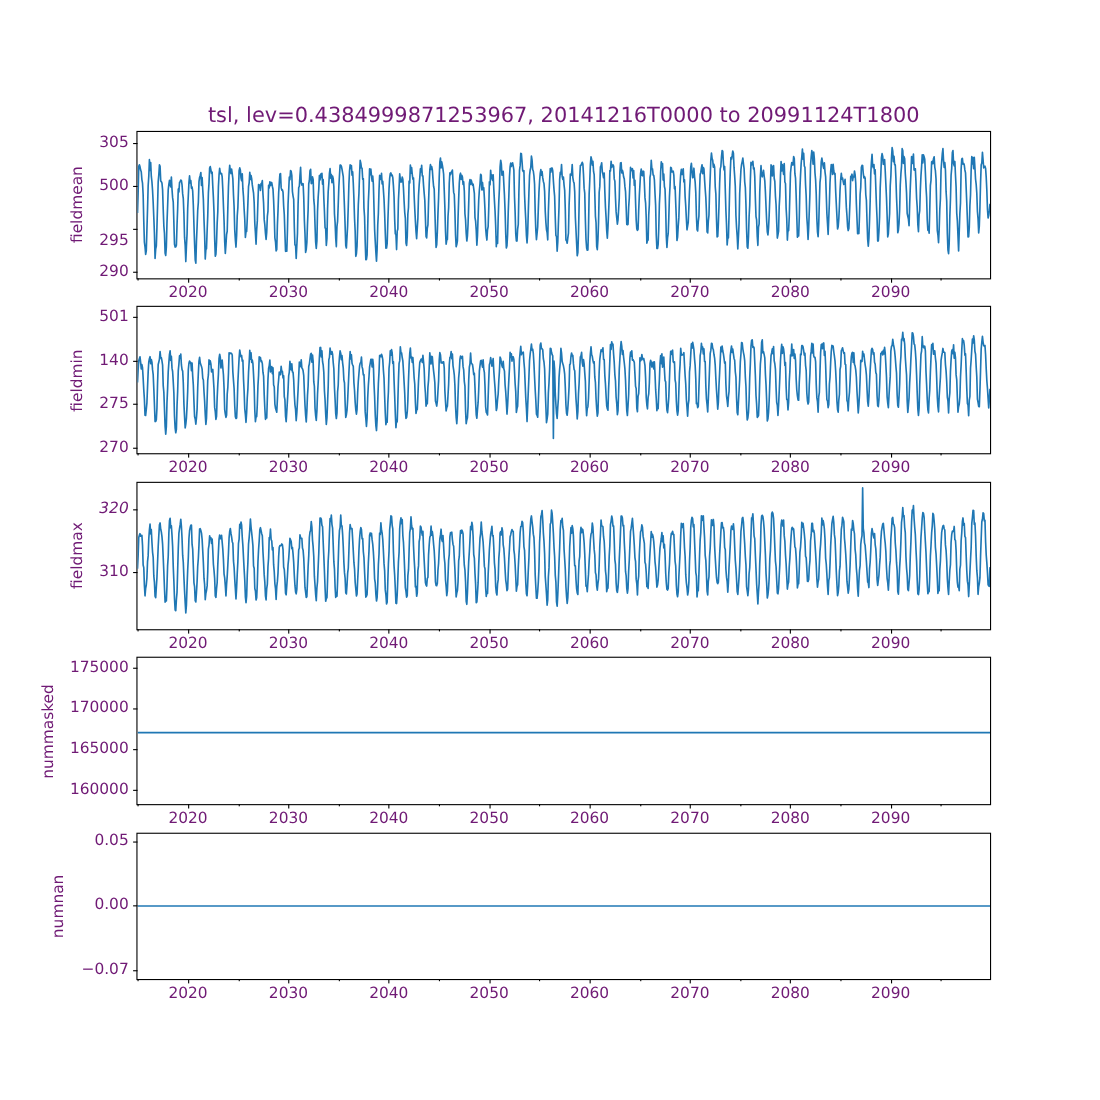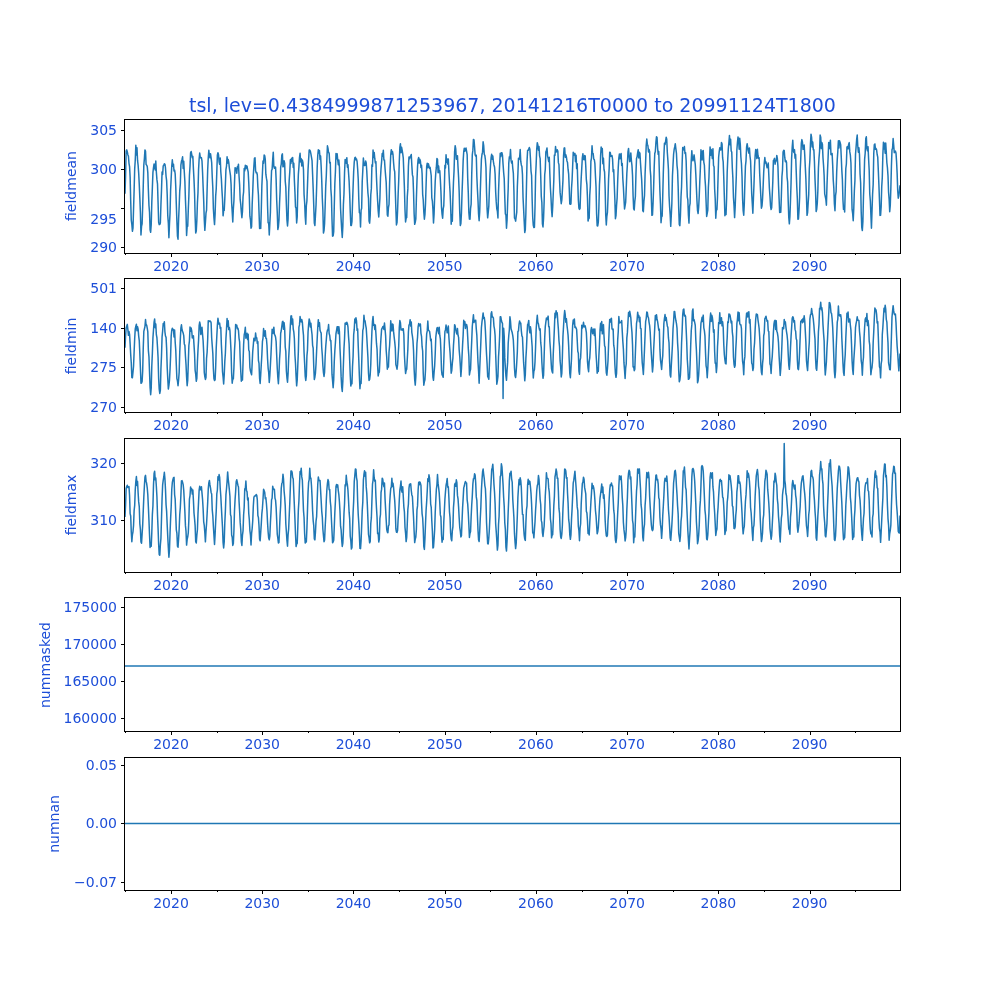--- a/index.html
+++ b/index.html
@@ -1,18 +1,18 @@
 <!DOCTYPE html>
 <html><head>
 <meta charset="utf-8">
 <style>
   html,body{margin:0;padding:0;background:#ffffff;}
   .figure{
     position:relative;width:1000px;height:988px;background:#ffffff;
-    font-family:"DejaVu Sans","Liberation Sans",sans-serif;color:#1d4ed8;
+    font-family:"DejaVu Sans","Liberation Sans",sans-serif;color:#701a75;
     overflow:hidden;
   }
   .fig-title{
     position:absolute;top:96px;left:125px;width:775px;text-align:center;
     font-size:19px;line-height:19px;white-space:nowrap;
   }
   .x-axis-title{
     position:absolute;top:915px;left:125px;width:775px;text-align:center;
     font-size:14px;line-height:16px;
   }
@@ -67,21 +67,21 @@
       <div class="xtick minor" style="left: 490.328px; top: 252.8px;"></div>
       <div class="xtick minor" style="left: 581.569px; top: 252.8px;"></div>
       <div class="xtick minor" style="left: 672.81px; top: 252.8px;"></div>
       <div class="xtick minor" style="left: 764.051px; top: 252.8px;"></div>
       <div class="xtick minor" style="left: 855.292px; top: 252.8px;"></div>
       <div class="ytick" style="left: 121px; top: 247.332px;"></div>
       <div class="yticklabel" style="left: 117px; top: 247.332px;">290</div>
       <div class="ytick" style="left: 121px; top: 208.273px;"></div>
       <div class="yticklabel" style="left: 117px; top: 219px;">295</div>
       <div class="ytick" style="left: 121px; top: 169.214px;"></div>
-      <div class="yticklabel" style="left: 117px; top: 169.214px;">300</div>
+      <div class="yticklabel" style="left: 117px; top: 169.214px;">500</div>
       <div class="ytick" style="left: 121px; top: 130.155px;"></div>
       <div class="yticklabel" style="left: 117px; top: 130.155px;">305</div>
       <div class="ylabel" style="left: 71.3px; top: 186.4px;">fieldmean</div>
       <div class="frame" style="left: 124px; top: 278.4px; width: 777px; height: 134.8px;"></div>
       <svg class="plot-svg" width="775" height="133" viewBox="0 0 775 132.8" preserveAspectRatio="none" style="left: 125px; top: 279.4px;">
         <path d="M0.00 68.57L0.57 56.97L1.14 48.97L1.71 47.17L2.28 45.32L2.85 50.31L3.42 56.23L3.99 52.36L4.56 55.22L5.13 64.62L5.70 75.33L6.27 83.89L6.84 98.34L7.41 98.55L7.98 93.15L8.55 87.16L9.12 72.91L9.69 59.45L10.26 49.83L10.83 47.05L11.41 45.18L11.98 51.61L12.55 47.72L13.12 50.08L13.69 56.98L14.26 61.52L14.83 74.42L15.40 88.60L15.97 104.11L16.54 103.91L17.11 102.35L17.68 91.83L18.25 68.90L18.82 52.34L19.39 49.97L19.96 47.40L20.53 40.51L21.10 46.28L21.67 45.97L22.24 49.07L22.81 52.83L23.38 71.47L23.95 77.45L24.52 92.55L25.09 108.39L25.66 115.54L26.23 108.81L26.80 86.79L27.37 74.16L27.94 58.76L28.51 50.61L29.08 43.09L29.65 39.94L30.22 48.60L30.79 44.90L31.36 55.59L31.93 58.66L32.50 68.06L33.07 78.39L33.65 99.49L34.22 110.05L34.79 114.27L35.36 111.19L35.93 89.79L36.50 76.65L37.07 57.78L37.64 52.02L38.21 44.50L38.78 46.49L39.35 42.72L39.92 52.71L40.49 56.95L41.06 58.24L41.63 69.08L42.20 88.01L42.77 99.52L43.34 109.84L43.91 106.33L44.48 100.91L45.05 90.05L45.62 76.68L46.19 57.04L46.76 51.11L47.33 49.13L47.90 50.88L48.47 50.40L49.04 57.94L49.61 51.01L50.18 62.87L50.75 70.84L51.32 85.96L51.89 99.45L52.46 101.76L53.03 106.49L53.60 100.86L54.17 92.98L54.74 73.40L55.31 60.15L55.89 49.15L56.46 45.77L57.03 50.72L57.60 52.42L58.17 54.02L58.74 56.51L59.31 64.81L59.88 66.29L60.45 77.06L61.02 85.36L61.59 97.72L62.16 106.59L62.73 101.02L63.30 83.68L63.87 66.42L64.44 61.74L65.01 48.02L65.58 52.09L66.15 48.94L66.72 51.70L67.29 58.96L67.86 57.53L68.43 56.71L69.00 65.77L69.57 74.75L70.14 91.22L70.71 95.02L71.28 102.14L71.85 99.24L72.42 82.54L72.99 70.80L73.56 61.25L74.13 46.67L74.70 43.01L75.27 45.84L75.84 55.49L76.41 51.61L76.98 48.23L77.55 55.23L78.12 61.62L78.70 73.57L79.27 93.16L79.84 97.39L80.41 100.28L80.98 98.40L81.55 79.23L82.12 73.10L82.69 60.20L83.26 41.58L83.83 42.70L84.40 42.02L84.97 41.94L85.54 42.29L86.11 43.65L86.68 58.96L87.25 66.66L87.82 74.09L88.39 89.74L88.96 99.67L89.53 101.31L90.10 100.86L90.67 88.14L91.24 68.59L91.81 57.23L92.38 46.30L92.95 39.23L93.52 42.83L94.09 45.21L94.66 44.17L95.23 49.29L95.80 48.35L96.37 65.52L96.94 76.50L97.51 92.43L98.08 97.84L98.65 104.77L99.22 96.13L99.79 82.48L100.36 74.39L100.94 59.53L101.51 50.03L102.08 39.39L102.65 47.46L103.22 41.74L103.79 50.51L104.36 48.30L104.93 51.58L105.50 61.73L106.07 73.02L106.64 94.10L107.21 104.11L107.78 99.59L108.35 99.69L108.92 88.58L109.49 71.67L110.06 62.00L110.63 45.36L111.20 45.74L111.77 46.01L112.34 49.62L112.91 49.19L113.48 51.53L114.05 59.27L114.62 62.85L115.19 79.65L115.76 92.06L116.33 102.05L116.90 99.28L117.47 100.79L118.04 83.31L118.61 65.73L119.18 55.90L119.75 53.29L120.32 48.17L120.89 59.05L121.46 55.86L122.03 54.14L122.60 60.53L123.18 55.20L123.75 70.90L124.32 72.43L124.89 88.18L125.46 91.96L126.03 93.87L126.60 95.62L127.17 84.18L127.74 72.21L128.31 65.89L128.88 59.26L129.45 59.59L130.02 61.58L130.59 54.00L131.16 58.73L131.73 58.56L132.30 64.44L132.87 62.52L133.44 81.39L134.01 84.17L134.58 99.25L135.15 104.28L135.72 95.28L136.29 85.32L136.86 75.58L137.43 62.63L138.00 59.14L138.57 49.41L139.14 54.33L139.71 57.12L140.28 51.64L140.85 59.13L141.42 59.42L141.99 66.37L142.56 79.72L143.13 88.92L143.70 93.37L144.27 103.35L144.84 96.30L145.42 85.66L145.99 75.20L146.56 62.19L147.13 50.11L147.70 54.29L148.27 54.04L148.84 48.08L149.41 55.35L149.98 56.17L150.55 57.99L151.12 62.43L151.69 76.07L152.26 89.09L152.83 98.31L153.40 104.51L153.97 94.61L154.54 80.30L155.11 71.85L155.68 54.15L156.25 51.67L156.82 47.27L157.39 42.77L157.96 42.21L158.53 50.12L159.10 43.62L159.67 49.45L160.24 67.87L160.81 72.25L161.38 91.86L161.95 98.65L162.52 103.06L163.09 94.53L163.66 79.24L164.23 69.08L164.80 57.08L165.37 45.77L165.94 36.99L166.51 36.80L167.08 45.44L167.66 39.97L168.23 49.74L168.80 52.72L169.37 59.37L169.94 76.11L170.51 84.42L171.08 97.12L171.65 106.71L172.22 100.72L172.79 86.61L173.36 72.45L173.93 48.01L174.50 45.81L175.07 37.45L175.64 41.52L176.21 42.86L176.78 40.50L177.35 43.02L177.92 50.50L178.49 56.15L179.06 73.33L179.63 84.00L180.20 96.92L180.77 101.33L181.34 96.49L181.91 77.04L182.48 70.94L183.05 52.92L183.62 45.41L184.19 39.89L184.76 42.21L185.33 47.83L185.90 44.20L186.47 50.75L187.04 55.39L187.61 66.22L188.18 69.09L188.75 87.30L189.32 100.33L189.90 97.85L190.47 93.65L191.04 84.48L191.61 71.98L192.18 59.97L192.75 48.61L193.32 40.59L193.89 47.15L194.46 43.60L195.03 51.14L195.60 52.77L196.17 54.05L196.74 68.71L197.31 75.89L197.88 86.47L198.45 93.49L199.02 97.33L199.59 92.94L200.16 77.67L200.73 67.54L201.30 60.71L201.87 53.83L202.44 50.98L203.01 50.89L203.58 45.52L204.15 54.45L204.72 56.45L205.29 61.63L205.86 61.52L206.43 74.18L207.00 95.29L207.57 101.47L208.14 108.48L208.71 100.69L209.28 82.22L209.85 71.39L210.42 63.68L210.99 54.46L211.56 51.26L212.14 47.63L212.71 47.68L213.28 54.54L213.85 47.57L214.42 52.62L214.99 69.62L215.56 81.21L216.13 97.75L216.70 107.81L217.27 112.24L217.84 102.11L218.41 85.34L218.98 69.48L219.55 59.39L220.12 44.07L220.69 43.90L221.26 45.24L221.83 43.12L222.40 44.68L222.97 47.87L223.54 57.52L224.11 64.82L224.68 81.08L225.25 96.25L225.82 106.84L226.39 103.73L226.96 104.64L227.53 87.30L228.10 77.08L228.67 55.69L229.24 50.37L229.81 39.88L230.38 43.80L230.95 38.73L231.52 41.76L232.09 51.29L232.66 49.76L233.23 66.70L233.80 80.89L234.37 96.87L234.95 109.57L235.52 102.61L236.09 104.34L236.66 86.40L237.23 66.27L237.80 51.26L238.37 49.00L238.94 36.31L239.51 41.79L240.08 41.67L240.65 45.95L241.22 49.07L241.79 57.92L242.36 68.44L242.93 78.37L243.50 94.01L244.07 101.27L244.64 100.25L245.21 95.59L245.78 85.07L246.35 66.86L246.92 52.48L247.49 42.25L248.06 37.37L248.63 46.28L249.20 45.38L249.77 50.42L250.34 45.91L250.91 54.59L251.48 64.34L252.05 70.00L252.62 86.44L253.19 96.73L253.76 93.64L254.33 93.10L254.90 80.85L255.47 67.25L256.04 58.20L256.61 50.34L257.19 49.06L257.76 47.59L258.33 47.30L258.90 50.35L259.47 44.05L260.04 49.81L260.61 56.51L261.18 71.16L261.75 78.41L262.32 90.07L262.89 87.41L263.46 87.88L264.03 72.80L264.60 66.69L265.17 55.44L265.74 41.68L266.31 47.73L266.88 51.86L267.45 44.84L268.02 45.41L268.59 52.60L269.16 58.03L269.73 62.78L270.30 68.88L270.87 85.43L271.44 87.51L272.01 90.01L272.58 85.52L273.15 76.34L273.72 67.12L274.29 48.42L274.86 41.55L275.43 43.55L276.00 50.82L276.57 50.11L277.14 51.06L277.71 49.77L278.28 49.79L278.85 55.50L279.43 76.13L280.00 86.06L280.57 94.43L281.14 91.35L281.71 90.14L282.28 80.18L282.85 70.15L283.42 52.86L283.99 45.99L284.56 45.30L285.13 40.61L285.70 46.99L286.27 42.82L286.84 53.52L287.41 57.06L287.98 61.63L288.55 71.35L289.12 89.81L289.69 100.43L290.26 105.92L290.83 97.28L291.40 79.63L291.97 64.40L292.54 58.17L293.11 47.75L293.68 44.54L294.25 45.36L294.82 46.85L295.39 44.94L295.96 54.25L296.53 57.21L297.10 67.57L297.67 71.91L298.24 94.16L298.81 105.97L299.38 102.58L299.95 100.61L300.52 90.53L301.09 66.49L301.67 54.76L302.24 51.81L302.81 41.98L303.38 50.71L303.95 51.69L304.52 52.15L305.09 56.07L305.66 61.54L306.23 60.20L306.80 72.81L307.37 86.79L307.94 97.96L308.51 101.10L309.08 93.38L309.65 86.71L310.22 74.59L310.79 58.35L311.36 53.25L311.93 48.96L312.50 48.45L313.07 51.63L313.64 54.64L314.21 48.09L314.78 56.40L315.35 59.67L315.92 72.17L316.49 90.66L317.06 95.67L317.63 96.49L318.20 98.11L318.77 82.29L319.34 65.34L319.91 52.58L320.48 50.55L321.05 46.03L321.62 49.50L322.19 53.78L322.76 50.62L323.33 46.85L323.91 58.33L324.48 66.35L325.05 73.48L325.62 83.16L326.19 94.06L326.76 91.56L327.33 83.96L327.90 78.93L328.47 66.56L329.04 58.42L329.61 45.57L330.18 46.99L330.75 50.40L331.32 53.39L331.89 55.01L332.46 49.44L333.03 56.22L333.60 58.31L334.17 70.87L334.74 77.20L335.31 86.45L335.88 97.29L336.45 89.41L337.02 77.66L337.59 65.78L338.16 55.76L338.73 41.22L339.30 45.75L339.87 42.69L340.44 49.34L341.01 45.35L341.58 45.41L342.15 47.77L342.72 58.24L343.29 69.49L343.86 77.13L344.43 95.81L345.00 92.24L345.57 90.27L346.15 74.60L346.72 61.80L347.29 47.38L347.86 41.22L348.43 35.77L349.00 43.39L349.57 41.49L350.14 41.44L350.71 41.15L351.28 49.78L351.85 56.34L352.42 70.05L352.99 83.19L353.56 91.93L354.13 104.08L354.70 90.06L355.27 76.65L355.84 63.37L356.41 48.67L356.98 42.74L357.55 38.52L358.12 33.83L358.69 39.34L359.26 38.38L359.83 42.29L360.40 51.53L360.97 63.78L361.54 75.16L362.11 85.03L362.68 97.27L363.25 98.41L363.82 100.05L364.39 85.91L364.96 70.84L365.53 49.68L366.10 34.66L366.67 32.76L367.24 37.88L367.81 37.98L368.39 38.78L368.96 47.03L369.53 49.99L370.10 56.41L370.67 74.97L371.24 90.40L371.81 105.08L372.38 101.69L372.95 97.31L373.52 77.96L374.09 68.91L374.66 56.36L375.23 37.68L375.80 37.76L376.37 41.24L376.94 43.39L377.51 44.50L378.08 119.36L378.65 49.29L379.22 57.19L379.79 78.76L380.36 88.31L380.93 96.86L381.50 101.17L382.07 91.05L382.64 83.02L383.21 64.20L383.78 56.43L384.35 50.68L384.92 37.61L385.49 41.98L386.06 49.65L386.63 51.63L387.20 53.47L387.77 56.50L388.34 61.10L388.91 72.79L389.48 88.86L390.05 96.54L390.62 98.32L391.20 92.10L391.77 83.19L392.34 72.58L392.91 52.44L393.48 51.82L394.05 45.02L394.62 41.86L395.19 44.40L395.76 44.09L396.33 51.73L396.90 56.78L397.47 57.96L398.04 71.00L398.61 83.29L399.18 91.28L399.75 101.66L400.32 95.22L400.89 79.02L401.46 69.54L402.03 55.52L402.60 45.49L403.17 44.50L403.74 41.33L404.31 50.61L404.88 53.74L405.45 47.77L406.02 51.63L406.59 59.84L407.16 67.59L407.73 88.67L408.30 98.84L408.87 92.15L409.44 90.55L410.01 82.72L410.58 67.94L411.15 50.49L411.72 42.35L412.29 36.26L412.86 43.43L413.44 44.80L414.01 48.51L414.58 50.91L415.15 49.83L415.72 63.60L416.29 68.61L416.86 83.11L417.43 92.36L418.00 99.12L418.57 96.06L419.14 77.30L419.71 58.59L420.28 47.57L420.85 43.07L421.42 39.05L421.99 40.49L422.56 39.41L423.13 37.06L423.70 47.64L424.27 47.76L424.84 62.11L425.41 69.83L425.98 80.49L426.55 89.83L427.12 92.46L427.69 93.80L428.26 74.75L428.83 62.58L429.40 48.79L429.97 34.23L430.54 38.66L431.11 31.60L431.68 34.69L432.25 33.89L432.82 42.99L433.39 50.34L433.96 61.41L434.53 67.25L435.10 81.81L435.68 87.91L436.25 97.80L436.82 94.16L437.39 77.29L437.96 57.16L438.53 47.36L439.10 37.57L439.67 31.47L440.24 35.64L440.81 43.16L441.38 39.63L441.95 46.04L442.52 50.69L443.09 56.30L443.66 66.54L444.23 81.43L444.80 94.24L445.37 98.60L445.94 89.48L446.51 79.45L447.08 60.20L447.65 46.37L448.22 41.05L448.79 44.73L449.36 39.86L449.93 48.43L450.50 47.84L451.07 49.02L451.64 50.40L452.21 60.83L452.78 72.10L453.35 74.21L453.92 91.95L454.49 95.16L455.06 81.24L455.63 78.77L456.20 66.48L456.77 46.25L457.34 49.03L457.92 47.99L458.49 43.20L459.06 46.78L459.63 47.94L460.20 46.83L460.77 49.71L461.34 53.31L461.91 64.68L462.48 82.29L463.05 89.05L463.62 92.52L464.19 82.17L464.76 78.86L465.33 68.91L465.90 51.39L466.47 48.51L467.04 50.29L467.61 54.57L468.18 51.50L468.75 50.04L469.32 56.37L469.89 49.85L470.46 60.93L471.03 74.68L471.60 83.42L472.17 94.15L472.74 88.57L473.31 92.40L473.88 76.80L474.45 65.78L475.02 51.13L475.59 44.27L476.16 51.43L476.73 42.56L477.30 54.77L477.87 50.86L478.44 45.56L479.01 56.93L479.58 66.72L480.16 68.04L480.73 84.14L481.30 93.58L481.87 96.01L482.44 89.66L483.01 81.67L483.58 65.65L484.15 50.50L484.72 40.33L485.29 43.07L485.86 39.95L486.43 39.27L487.00 49.74L487.57 50.57L488.14 49.91L488.71 66.13L489.28 69.27L489.85 85.10L490.42 94.31L490.99 98.21L491.56 94.17L492.13 76.98L492.70 60.83L493.27 52.16L493.84 37.55L494.41 43.90L494.98 43.37L495.55 43.61L496.12 42.64L496.69 41.50L497.26 52.30L497.83 62.25L498.40 70.03L498.97 83.79L499.54 90.95L500.11 99.27L500.68 88.64L501.25 84.61L501.82 59.10L502.40 53.32L502.97 42.90L503.54 33.51L504.11 37.40L504.68 32.10L505.25 35.18L505.82 38.82L506.39 46.91L506.96 53.31L507.53 65.50L508.10 87.84L508.67 87.37L509.24 91.55L509.81 90.07L510.38 74.00L510.95 58.88L511.52 44.24L512.09 41.04L512.66 33.13L513.23 38.25L513.80 36.49L514.37 42.65L514.94 38.14L515.51 49.46L516.08 49.63L516.65 71.02L517.22 83.48L517.79 88.74L518.36 95.36L518.93 83.72L519.50 70.30L520.07 55.90L520.64 42.48L521.21 39.52L521.78 33.03L522.35 33.43L522.92 37.53L523.49 38.72L524.06 43.22L524.64 46.54L525.21 53.13L525.78 65.20L526.35 75.34L526.92 83.88L527.49 92.85L528.06 86.50L528.63 70.93L529.20 59.94L529.77 48.08L530.34 36.39L530.91 40.57L531.48 35.66L532.05 39.84L532.62 42.50L533.19 46.53L533.76 51.14L534.33 50.05L534.90 70.05L535.47 80.72L536.04 85.12L536.61 90.29L537.18 82.01L537.75 76.80L538.32 60.27L538.89 44.19L539.46 39.40L540.03 35.48L540.60 41.32L541.17 38.36L541.74 42.72L542.31 46.82L542.88 48.43L543.45 58.87L544.02 63.62L544.59 82.25L545.16 95.85L545.73 97.87L546.30 86.62L546.87 76.31L547.45 65.57L548.02 49.90L548.59 42.48L549.16 32.37L549.73 32.71L550.30 38.01L550.87 41.46L551.44 44.29L552.01 49.04L552.58 63.49L553.15 72.52L553.72 91.93L554.29 102.59L554.86 100.83L555.43 95.82L556.00 84.24L556.57 64.11L557.14 51.73L557.71 35.81L558.28 30.41L558.85 29.94L559.42 36.88L559.99 36.10L560.56 37.27L561.13 49.62L561.70 62.44L562.27 80.19L562.84 88.30L563.41 100.22L563.98 99.68L564.55 98.61L565.12 85.06L565.69 66.53L566.26 51.65L566.83 45.57L567.40 31.99L567.97 29.92L568.54 41.71L569.11 40.67L569.69 43.31L570.26 46.19L570.83 61.10L571.40 70.97L571.97 84.89L572.54 103.51L573.11 101.62L573.68 95.71L574.25 84.69L574.82 69.55L575.39 54.82L575.96 44.10L576.53 41.54L577.10 38.12L577.67 42.53L578.24 36.07L578.81 48.71L579.38 51.59L579.95 56.78L580.52 73.51L581.09 86.70L581.66 89.46L582.23 98.58L582.80 89.31L583.37 76.81L583.94 64.11L584.51 49.27L585.08 39.96L585.65 33.98L586.22 42.32L586.79 36.20L587.36 38.28L587.93 43.38L588.50 53.13L589.07 50.57L589.64 72.09L590.21 84.12L590.78 83.84L591.35 93.43L591.93 86.74L592.50 67.89L593.07 58.16L593.64 43.52L594.21 44.54L594.78 33.81L595.35 44.37L595.92 40.93L596.49 38.65L597.06 46.80L597.63 42.73L598.20 48.45L598.77 65.19L599.34 75.40L599.91 80.85L600.48 84.49L601.05 84.73L601.62 68.17L602.19 58.61L602.76 42.81L603.33 43.37L603.90 35.05L604.47 35.09L605.04 36.30L605.61 39.60L606.18 43.90L606.75 42.16L607.32 53.03L607.89 57.82L608.46 77.93L609.03 85.18L609.60 88.17L610.17 86.26L610.74 70.77L611.31 60.59L611.88 44.54L612.45 40.19L613.02 33.02L613.59 41.76L614.17 33.71L614.74 44.48L615.31 45.75L615.88 45.69L616.45 49.62L617.02 69.89L617.59 82.36L618.16 86.02L618.73 95.54L619.30 81.72L619.87 77.52L620.44 58.82L621.01 41.74L621.58 34.35L622.15 33.90L622.72 37.92L623.29 33.12L623.86 32.72L624.43 43.98L625.00 40.32L625.57 53.02L626.14 70.51L626.71 84.11L627.28 85.42L627.85 91.40L628.42 88.72L628.99 70.14L629.56 63.84L630.13 50.78L630.70 40.28L631.27 34.93L631.84 35.70L632.41 35.54L632.98 40.71L633.55 44.69L634.12 49.28L634.69 57.92L635.26 69.64L635.83 85.45L636.41 93.12L636.98 95.56L637.55 84.55L638.12 79.30L638.69 56.66L639.26 53.84L639.83 39.83L640.40 38.54L640.97 37.15L641.54 39.88L642.11 42.18L642.68 41.73L643.25 51.95L643.82 52.47L644.39 67.66L644.96 84.97L645.53 86.46L646.10 94.33L646.67 83.28L647.24 77.50L647.81 67.03L648.38 53.71L648.95 45.08L649.52 41.86L650.09 41.20L650.66 50.47L651.23 41.67L651.80 52.20L652.37 53.70L652.94 57.18L653.51 63.82L654.08 76.79L654.65 86.31L655.22 96.23L655.79 89.16L656.36 79.15L656.93 65.47L657.50 48.39L658.07 49.73L658.65 49.58L659.22 40.38L659.79 44.57L660.36 42.83L660.93 47.99L661.50 52.54L662.07 56.12L662.64 61.90L663.21 74.75L663.78 85.96L664.35 90.19L664.92 81.67L665.49 68.89L666.06 57.56L666.63 48.37L667.20 39.18L667.77 37.65L668.34 38.79L668.91 43.07L669.48 41.64L670.05 50.30L670.62 52.08L671.19 59.64L671.76 61.15L672.33 80.48L672.90 89.75L673.47 90.46L674.04 84.04L674.61 72.38L675.18 57.88L675.75 42.31L676.32 41.91L676.89 40.69L677.46 43.60L678.03 39.49L678.60 42.79L679.17 36.66L679.74 41.82L680.31 52.29L680.89 63.37L681.46 81.38L682.03 87.34L682.60 91.40L683.17 80.88L683.74 71.19L684.31 62.84L684.88 40.10L685.45 35.80L686.02 35.21L686.59 29.47L687.16 33.86L687.73 36.45L688.30 40.16L688.87 46.10L689.44 53.76L690.01 60.04L690.58 79.47L691.15 89.45L691.72 91.07L692.29 81.64L692.86 70.45L693.43 52.80L694.00 45.05L694.57 29.33L695.14 29.14L695.71 23.18L696.28 30.62L696.85 28.77L697.42 33.49L697.99 45.59L698.56 54.30L699.13 61.79L699.70 85.09L700.27 95.74L700.84 89.52L701.41 82.52L701.98 68.75L702.55 59.49L703.12 46.69L703.70 35.52L704.27 23.54L704.84 23.86L705.41 26.96L705.98 33.73L706.55 34.42L707.12 39.88L707.69 48.27L708.26 61.80L708.83 78.38L709.40 92.61L709.97 98.54L710.54 91.82L711.11 70.70L711.68 57.00L712.25 43.11L712.82 40.05L713.39 27.05L713.96 36.25L714.53 35.46L715.10 37.23L715.67 35.65L716.24 39.84L716.81 58.91L717.38 70.38L717.95 84.04L718.52 93.23L719.09 96.22L719.66 83.39L720.23 75.32L720.80 59.18L721.37 46.50L721.94 34.31L722.51 37.93L723.08 33.04L723.65 42.96L724.22 39.92L724.79 39.84L725.36 46.15L725.94 51.03L726.51 64.57L727.08 81.46L727.65 90.48L728.22 95.25L728.79 81.12L729.36 72.48L729.93 63.94L730.50 48.61L731.07 44.63L731.64 41.80L732.21 37.71L732.78 41.20L733.35 41.09L733.92 41.54L734.49 52.16L735.06 58.07L735.63 67.66L736.20 81.84L736.77 85.38L737.34 96.17L737.91 83.54L738.48 78.10L739.05 58.85L739.62 48.10L740.19 40.13L740.76 38.72L741.33 42.40L741.90 34.43L742.47 46.52L743.04 41.31L743.61 46.21L744.18 61.71L744.75 66.00L745.32 82.24L745.89 95.57L746.46 90.65L747.03 88.41L747.60 81.91L748.18 63.46L748.75 52.69L749.32 39.33L749.89 28.86L750.46 30.45L751.03 30.76L751.60 34.98L752.17 43.92L752.74 42.52L753.31 57.49L753.88 73.94L754.45 87.54L755.02 89.03L755.59 98.70L756.16 84.70L756.73 81.32L757.30 55.46L757.87 48.05L758.44 38.38L759.01 29.11L759.58 32.61L760.15 26.17L760.72 30.14L761.29 40.28L761.86 42.98L762.43 54.39L763.00 63.67L763.57 83.63L764.14 86.63L764.71 90.39L765.28 90.61L765.85 75.31L766.42 57.76L766.99 38.08L767.56 31.92L768.13 26.61L768.70 31.89L769.27 35.03L769.84 35.73L770.42 35.04L770.99 43.38L771.56 56.24L772.13 66.99L772.70 74.03L773.27 83.29L773.84 91.71L774.41 83.99L774.98 74.32" fill="none" stroke="#1f77b4" stroke-width="1.5" stroke-linejoin="round"></path>
       </svg>
       <div class="xtick" style="left: 170.985px; top: 412.2px;"></div>
       <div class="xticklabel" style="left: 170.985px; top: 418.2px;">2020</div>
       <div class="xtick" style="left: 262.226px; top: 412.2px;"></div>
@@ -141,21 +141,21 @@
       <div class="xtick minor" style="left: 307.847px; top: 571.6px;"></div>
       <div class="xtick minor" style="left: 399.088px; top: 571.6px;"></div>
       <div class="xtick minor" style="left: 490.328px; top: 571.6px;"></div>
       <div class="xtick minor" style="left: 581.569px; top: 571.6px;"></div>
       <div class="xtick minor" style="left: 672.81px; top: 571.6px;"></div>
       <div class="xtick minor" style="left: 764.051px; top: 571.6px;"></div>
       <div class="xtick minor" style="left: 855.292px; top: 571.6px;"></div>
       <div class="ytick" style="left: 121px; top: 519.734px;"></div>
       <div class="yticklabel" style="left: 117px; top: 519.734px;">310</div>
       <div class="ytick" style="left: 121px; top: 462.738px;"></div>
-      <div class="yticklabel" style="left: 117px; top: 462.738px;">320</div>
+      <div class="yticklabel" style="left: 117px; top: 462.738px; font-style: italic;">320</div>
       <div class="ylabel" style="left: 71.3px; top: 505.2px;">fieldmax</div>
       <div class="frame" style="left: 124px; top: 597.2px; width: 777px; height: 134.8px;"></div>
       <svg class="plot-svg" width="775" height="133" viewBox="0 0 775 132.8" preserveAspectRatio="none" style="left: 125px; top: 598.2px;">
         <path d="M0.00 67.98L775.00 67.98" fill="none" stroke="#1f77b4" stroke-width="1.5" stroke-linejoin="round"></path>
       </svg>
       <div class="xtick" style="left: 170.985px; top: 731px;"></div>
       <div class="xticklabel" style="left: 170.985px; top: 737px;">2020</div>
       <div class="xtick" style="left: 262.226px; top: 731px;"></div>
       <div class="xticklabel" style="left: 262.226px; top: 737px;">2030</div>
       <div class="xtick" style="left: 353.467px; top: 731px;"></div>

